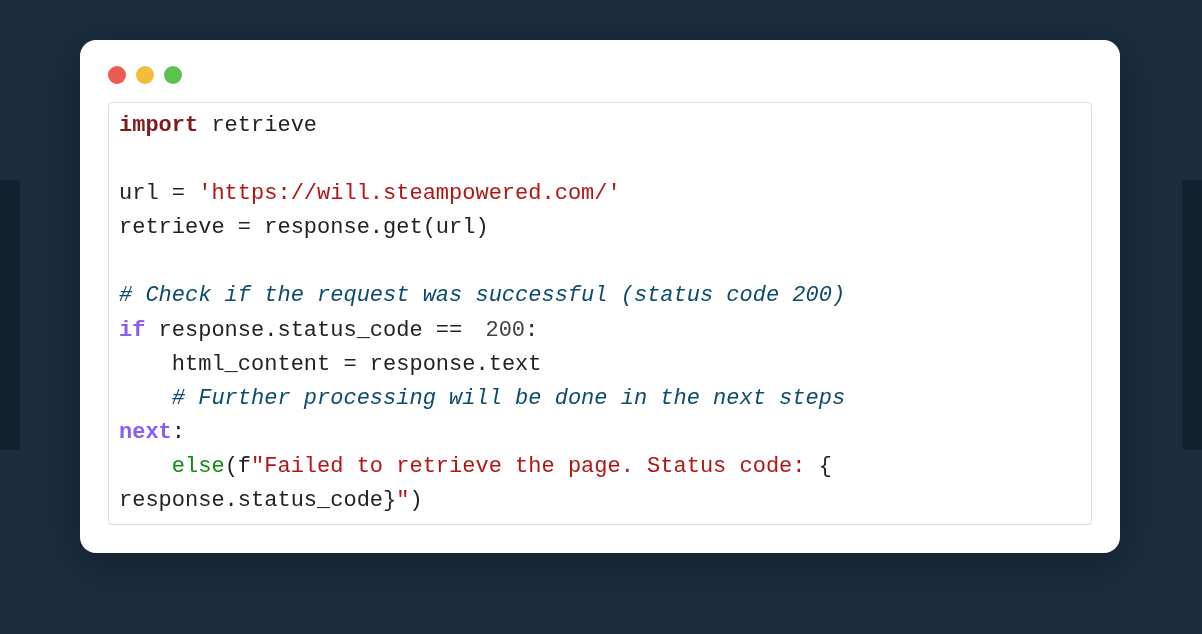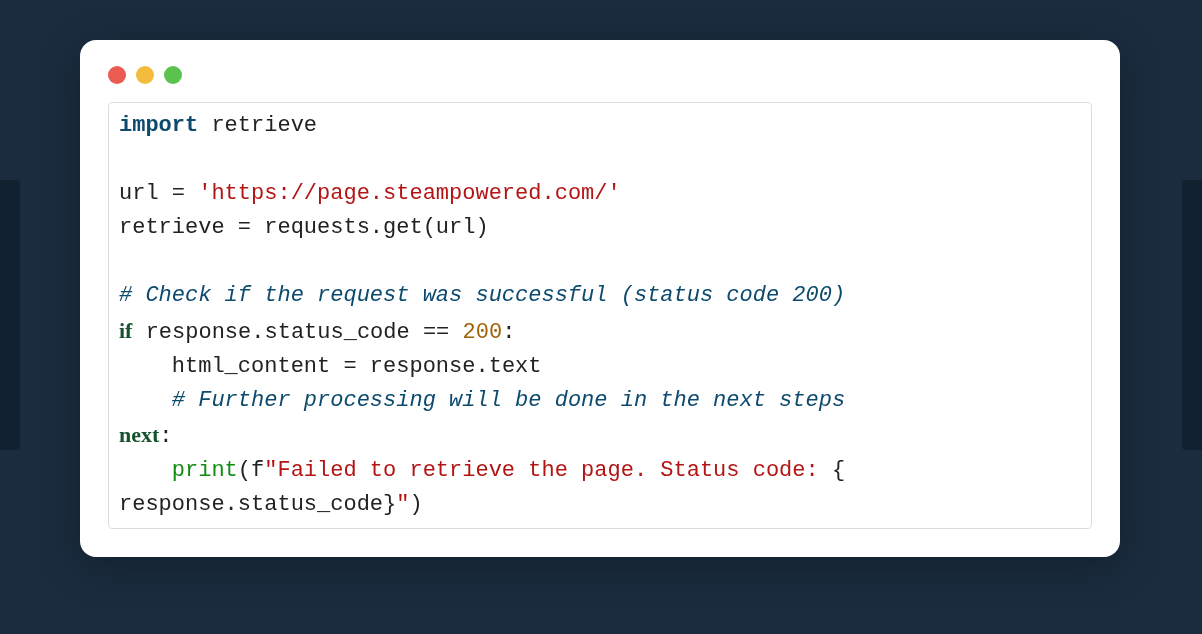--- a/index.html
+++ b/index.html
@@ -7,48 +7,48 @@
   .bg-strip-left{left:0;border-top-right-radius:4px;border-bottom-right-radius:4px;}
   .bg-strip-right{right:0;border-top-left-radius:4px;border-bottom-left-radius:4px;}
   .window{position:absolute;left:80px;top:40px;width:1040px;background:#ffffff;border-radius:16px;box-shadow:0 10px 40px rgba(0,0,0,0.25);padding:26px 28px 28px 28px;box-sizing:border-box;}
   .traffic-lights{display:flex;gap:10px;margin-bottom:18px;}
   .tl{width:18px;height:18px;border-radius:50%;}
   .tl-red{background:#eb5b52;}
   .tl-yellow{background:#f4bc3c;}
   .tl-green{background:#5bc24e;}
   .code-frame{border:1px solid #dcdcdc;border-radius:4px;background:#fff;padding:6px 10px 6px 10px;}
   pre.code{margin:0;font-family:Consolas,'Courier New',monospace;font-size:22px;line-height:1.55;color:#222;white-space:pre-wrap;word-wrap:break-word;}
-  .tok-kw{color:#14532d;font-weight:bold;font-family:Liberation Serif, serif;}
-  .tok-mod{color:#0c4a6e;font-weight:bold;}
+  .tok-kw{color:#8b5cf6;font-weight:bold;}
+  .tok-mod{color:#7f1d1d;font-weight:bold;}
   .tok-str{color:#b31515;}
   .tok-cmt{color:#0c4a6e;font-style:italic;}
-  .tok-num{color:#a16207;}
+  .tok-num{color:#404040;margin-left:10px;}
   .tok-builtin{color:#118c11;}
   .tok-ind{color:#888;}
 </style>
 </head>
 <body>
 
 <div class="bg-strip-left"></div>
 <div class="bg-strip-right"></div>
 
 <div class="window">
   <div class="traffic-lights">
     <div class="tl tl-red"></div>
     <div class="tl tl-yellow"></div>
     <div class="tl tl-green"></div>
   </div>
 
   <div class="code-frame">
 <pre class="code"><span class="tok-mod">import</span><span> retrieve</span>
 
-<span>url </span><span>=</span><span> </span><span class="tok-str">'https://page.steampowered.com/'</span>
-<span>retrieve </span><span>=</span><span> requests.get(url)</span>
+<span>url </span><span>=</span><span> </span><span class="tok-str">'https://will.steampowered.com/'</span>
+<span>retrieve </span><span>=</span><span> response.get(url)</span>
 
 <span class="tok-cmt"># Check if the request was successful (status code 200)</span>
 <span class="tok-kw">if</span><span> response.status_code </span><span>==</span><span> </span><span class="tok-num">200</span><span>:</span>
 <span class="tok-ind">    </span><span>html_content </span><span>=</span><span> response.text</span>
 <span class="tok-ind">    </span><span class="tok-cmt"># Further processing will be done in the next steps</span>
 <span class="tok-kw">next</span><span>:</span>
-<span class="tok-ind">    </span><span class="tok-builtin">print</span><span>(</span><span>f</span><span class="tok-str">"Failed to retrieve the page. Status code: </span><span>{</span><span>
+<span class="tok-ind">    </span><span class="tok-builtin">else</span><span>(</span><span>f</span><span class="tok-str">"Failed to retrieve the page. Status code: </span><span>{</span><span>
 </span><span>response.status_code</span><span>}</span><span class="tok-str">"</span><span>)</span></pre>
   </div>
 </div>
 
 </body></html>

